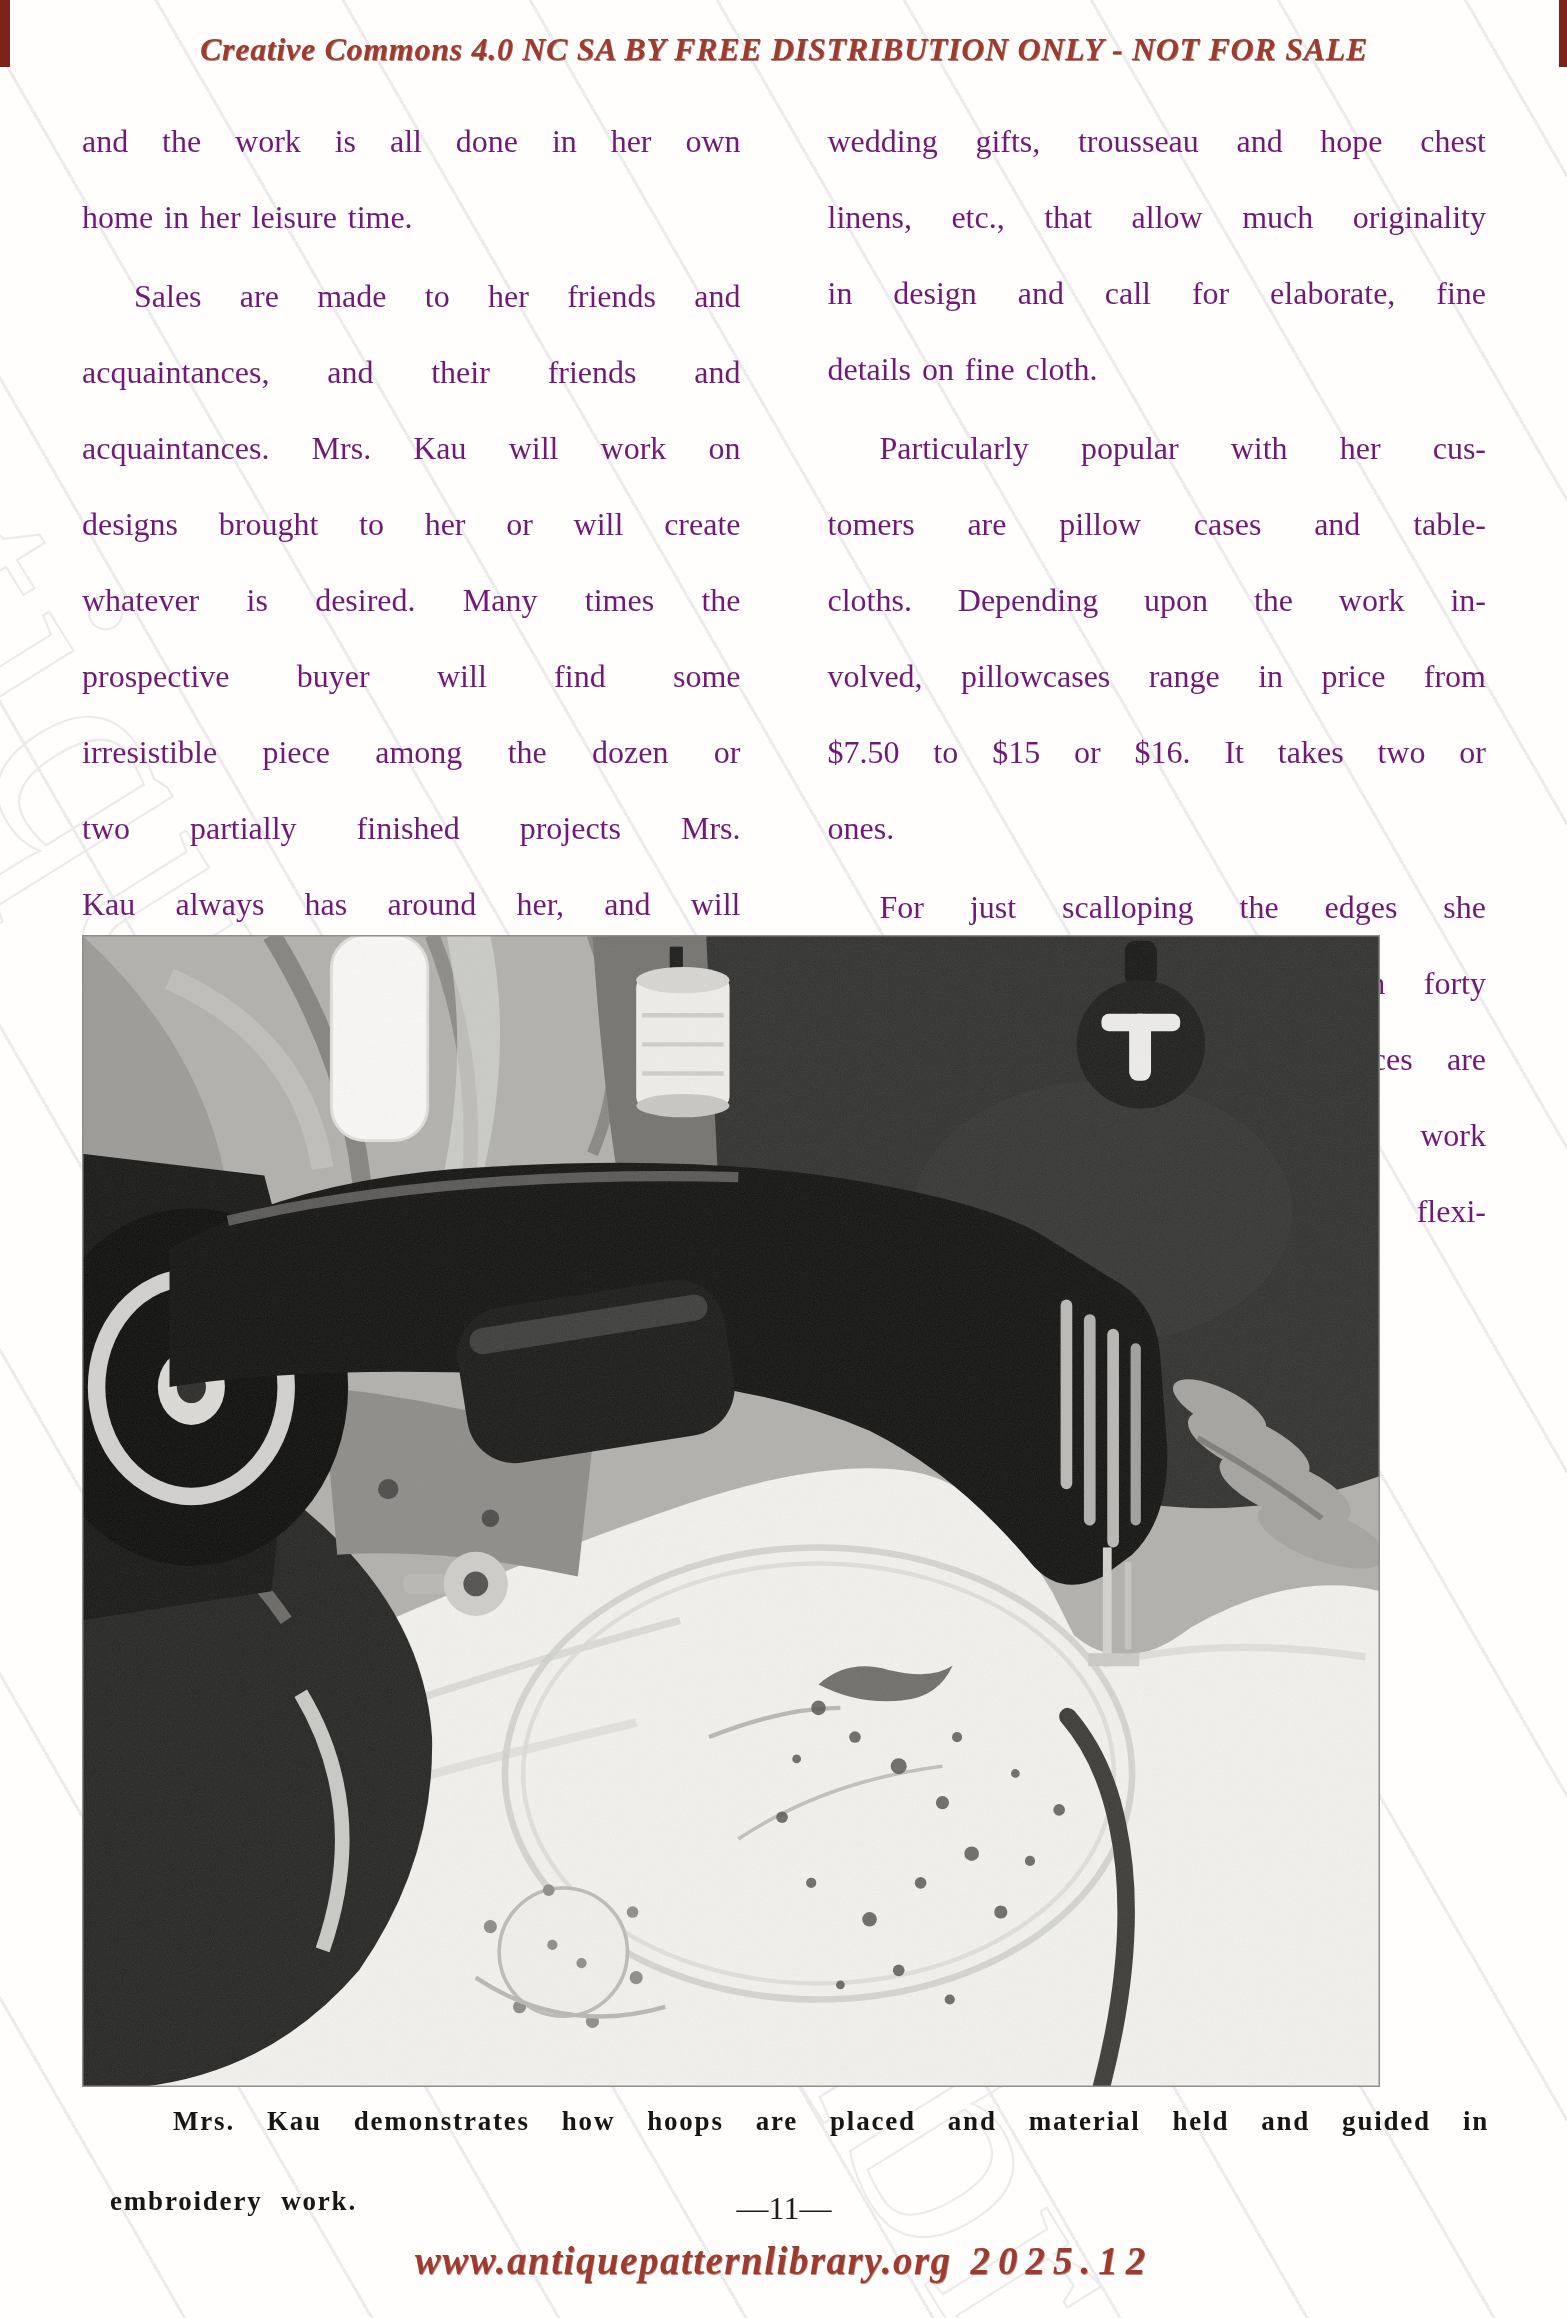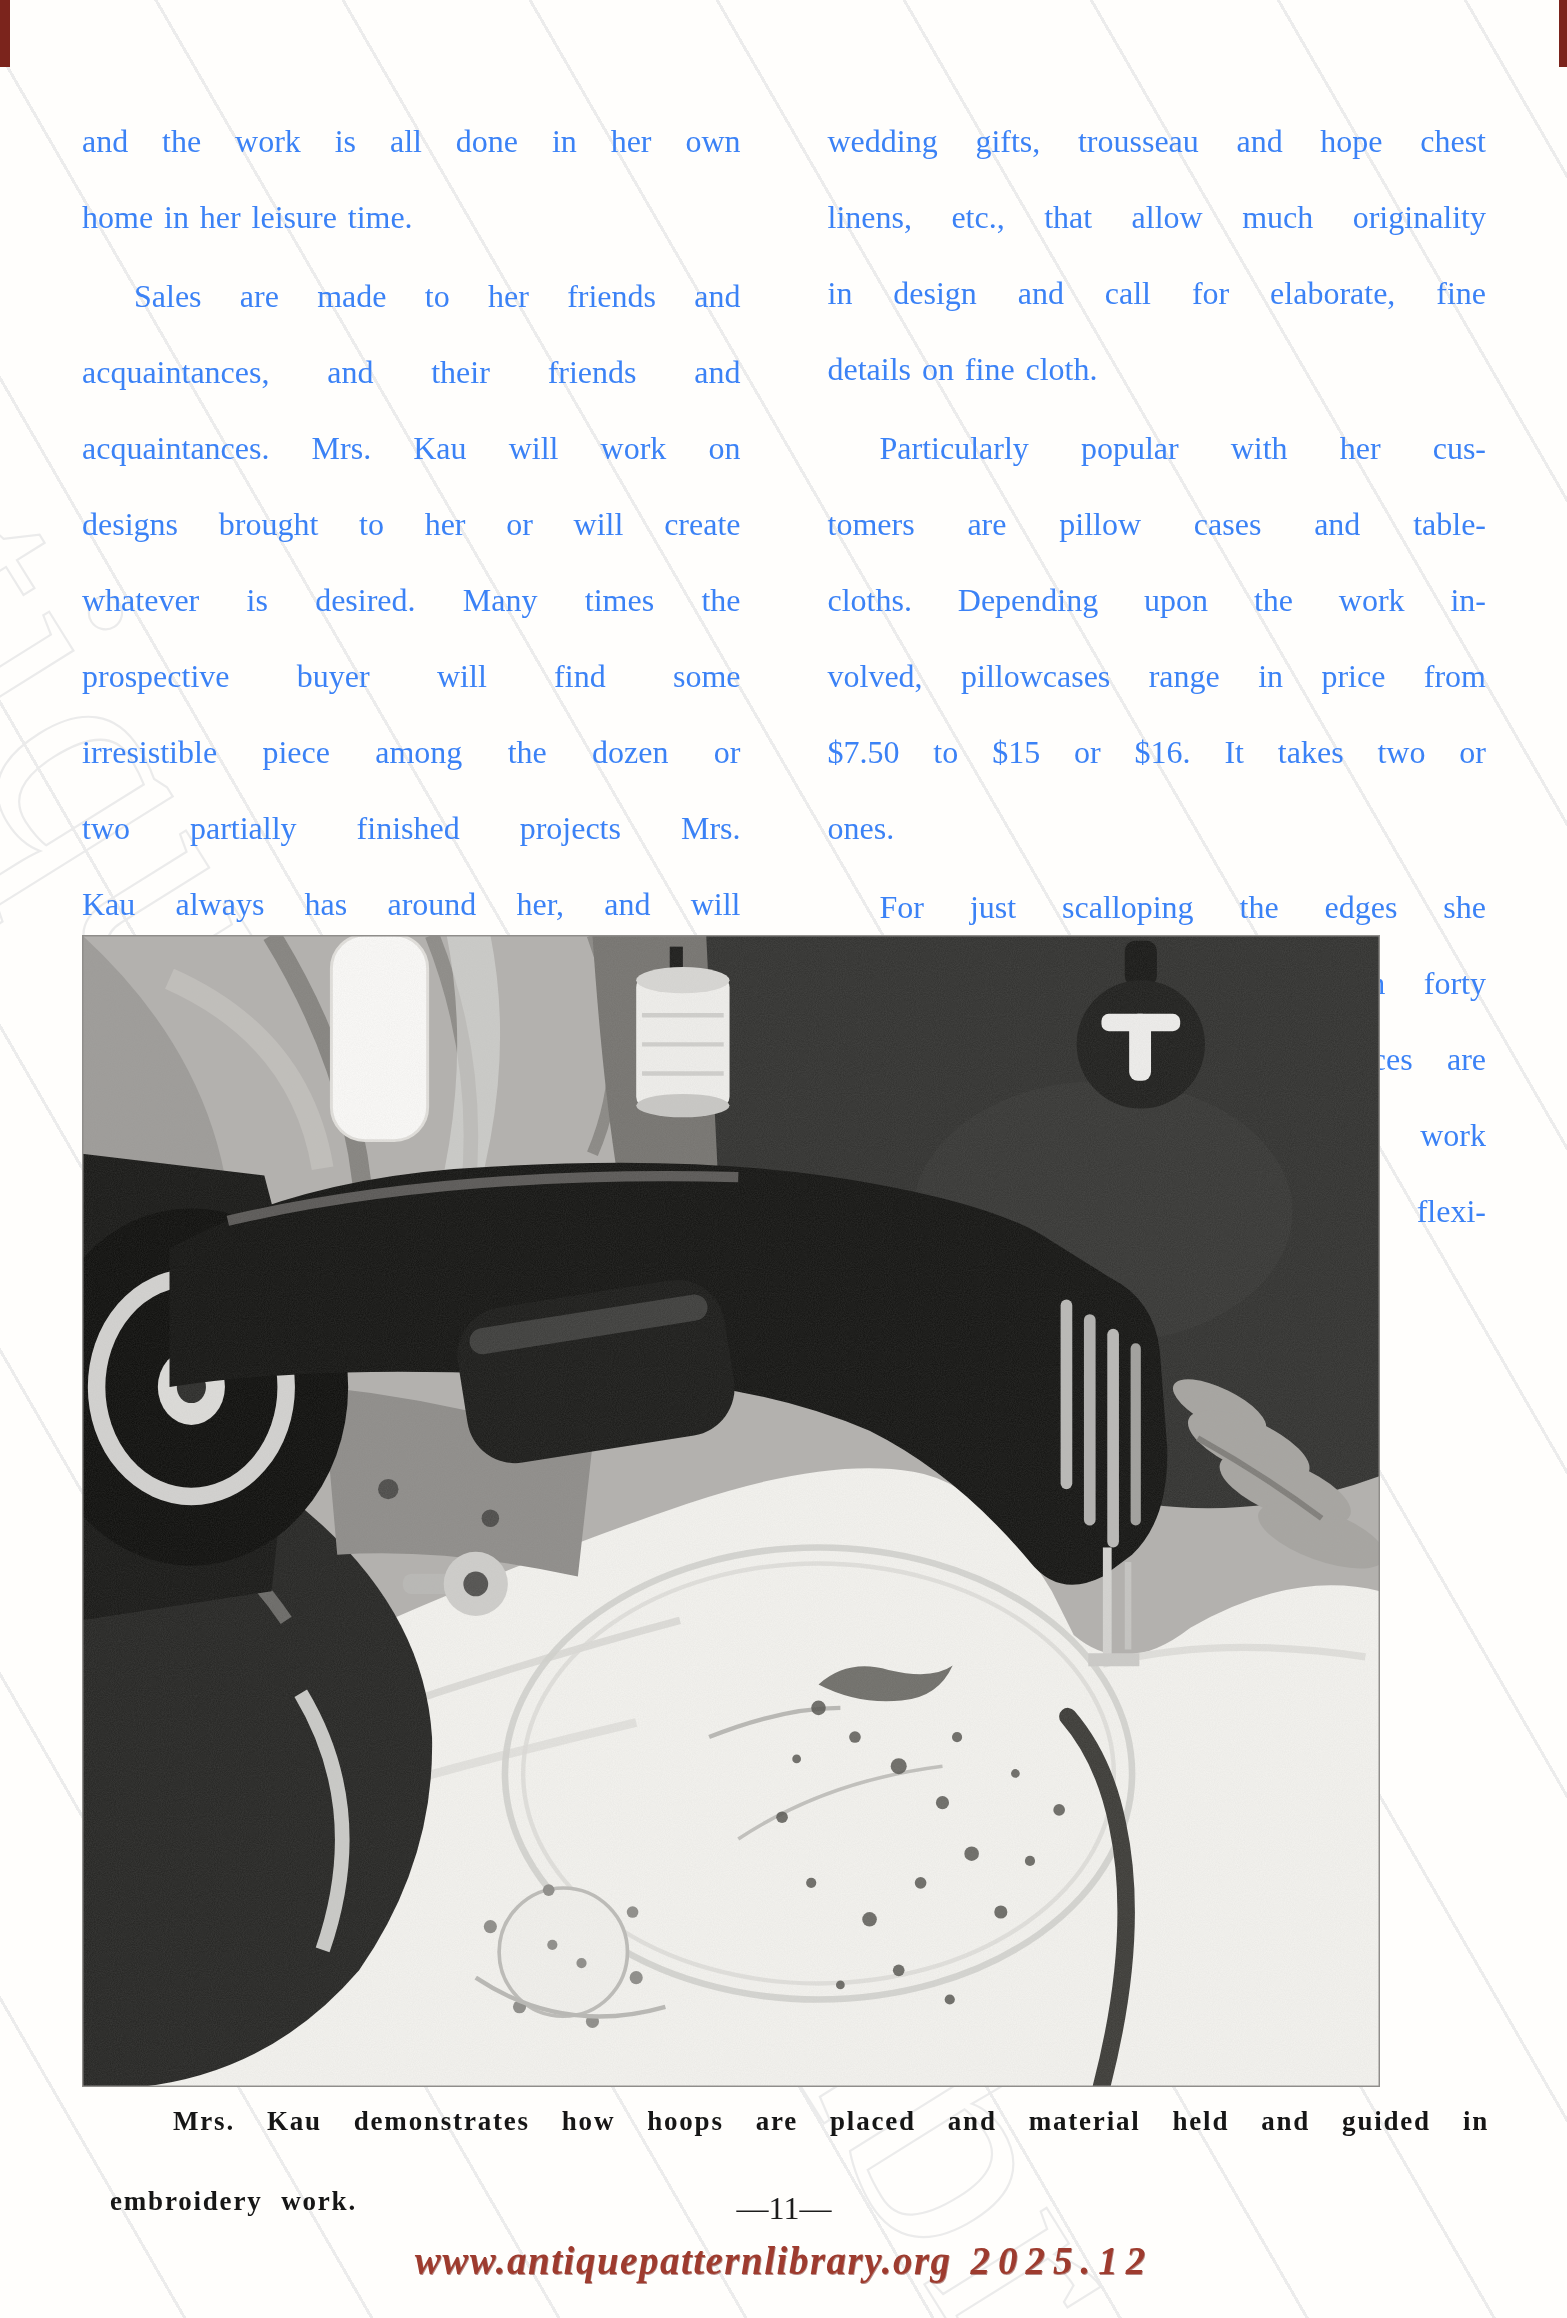--- a/index.html
+++ b/index.html
@@ -29,21 +29,21 @@
   .header-notice {
     position:absolute; top:31px; left:0; right:0; z-index:2;
     text-align:center; font-style:italic; font-weight:bold;
     font-size:32px; letter-spacing:0.7px; color:#9e3b2e;
     text-shadow:0.7px 0.7px 0 rgba(108,24,17,.55);
   }
 
   .columns {
     position:absolute; top:122px; left:82px; right:82px; z-index:2;
     display:flex; gap:87px;
-    font-size:32px; line-height:38px; color:#3b82f6; word-spacing:2.9px;
+    font-size:32px; line-height:38px; color:#701a75; word-spacing:2.9px;
   }
   .col { flex:1; min-width:0; }
   .para + .para { margin-top:41px; }
   .jline { text-align:justify; }
   .jline::after { content:""; display:inline-block; width:100%; height:0; }
   .jline.noj { text-align:left; }
   .jline.noj::after { content:none; }
   .ind { text-indent:52px; }
 
   .photo-wrap {
@@ -76,20 +76,21 @@
 <body>
 
 <div class="page">
 
   <div class="wm-lines"></div>
   <div class="wm-word">Antiquepatternlibrary</div>
 
   <div class="corner-mark left"></div>
   <div class="corner-mark right"></div>
 
+  <div class="header-notice">Creative Commons 4.0 NC SA BY FREE DISTRIBUTION ONLY - NOT FOR SALE</div>
 
   <div class="columns">
     <div class="col">
         <div class="para">
           <div class="jline">and the work is all done in her own</div>
           <div class="jline noj">home in her leisure time.</div>
         </div>
         <div class="para">
           <div class="jline ind">Sales are made to her friends and</div>
           <div class="jline">acquaintances, and their friends and</div>

